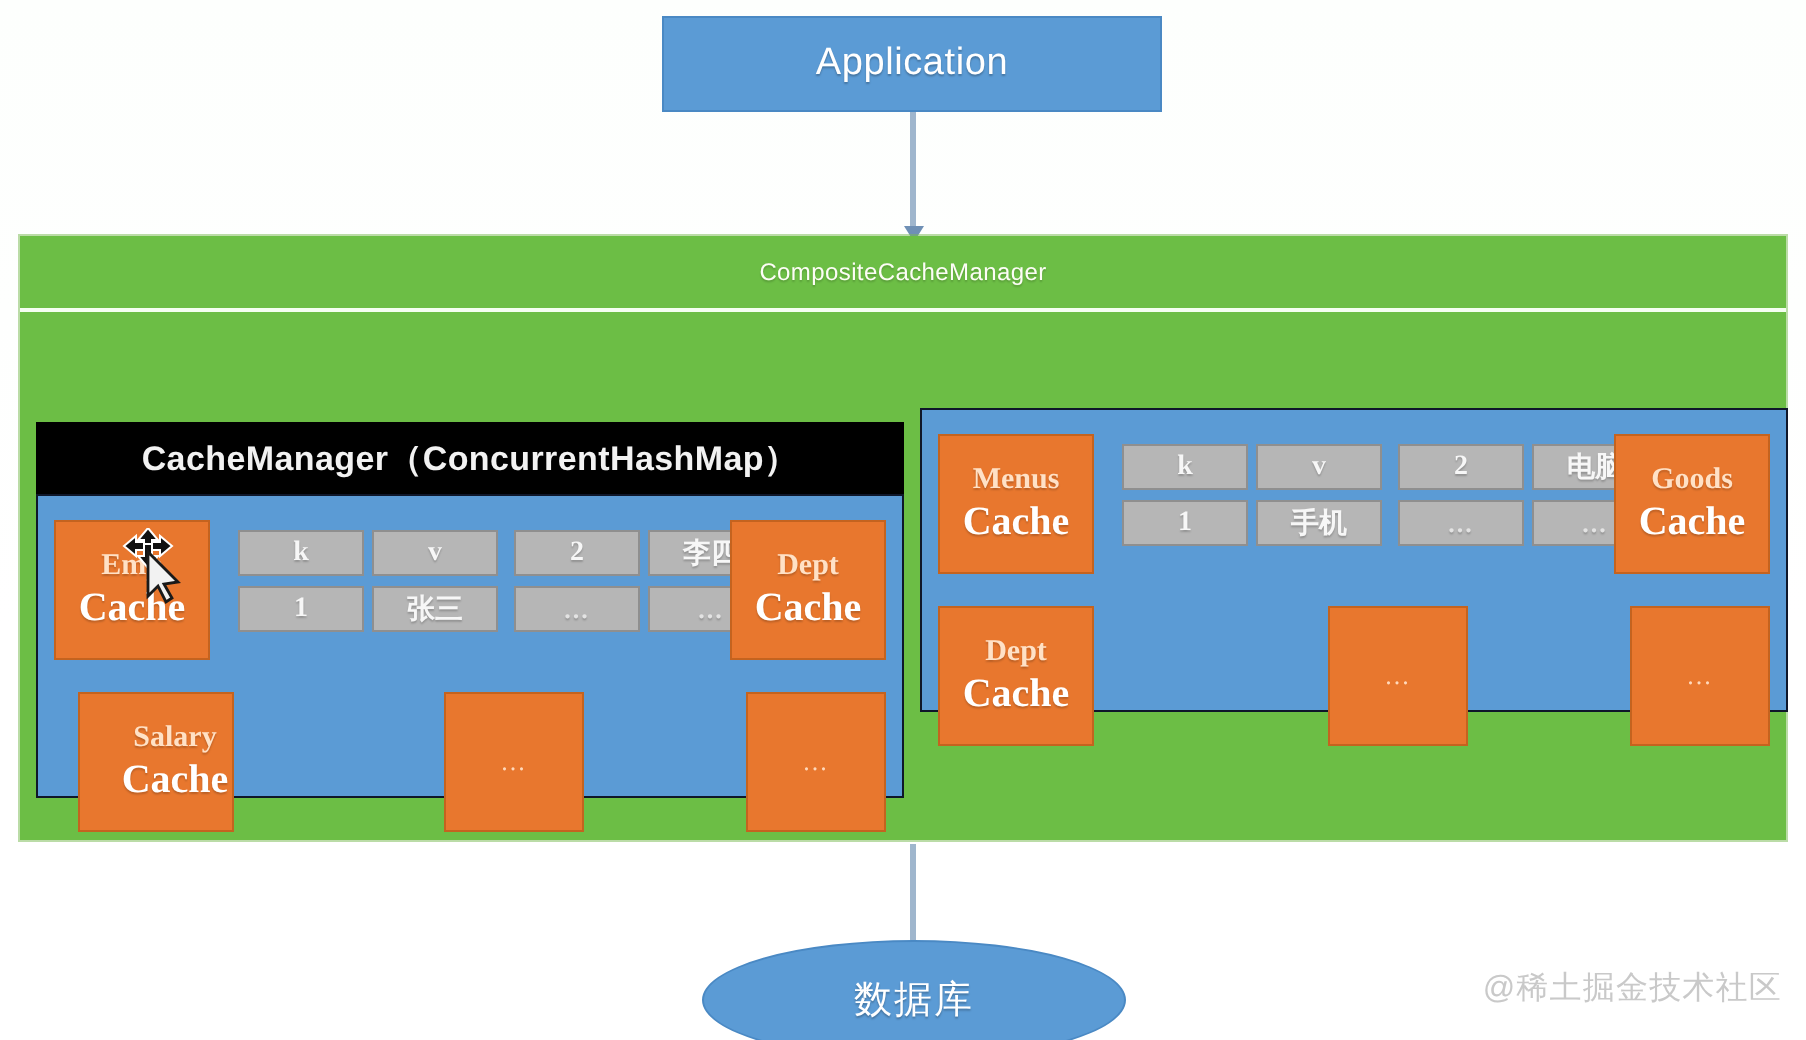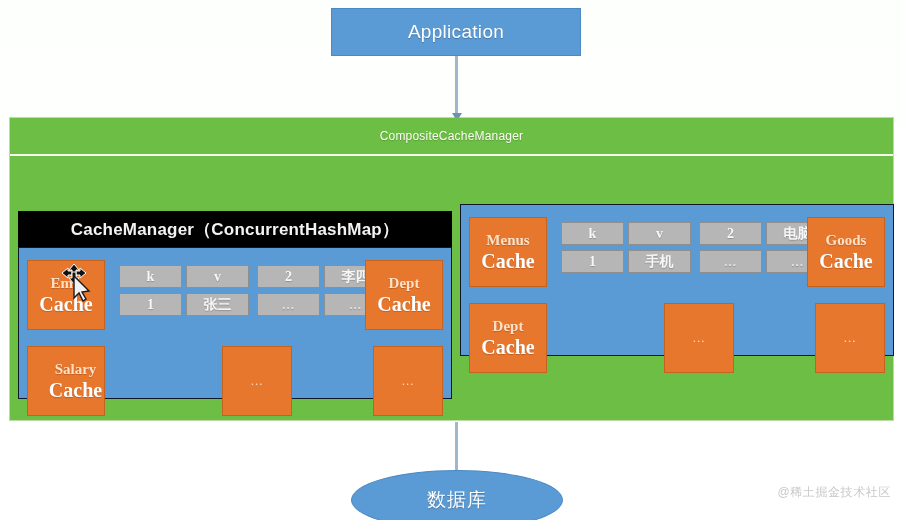--- a/index.html
+++ b/index.html
@@ -216,21 +216,21 @@
     letter-spacing: 1px;
     text-shadow: 0 1px 1px rgba(0,0,0,.25);
   }
 
   
   .watermark {
     position: absolute;
     right: 12px;
     top: 484px;
     color: #c9c9c9;
-    font-size: 12px;
+    font-size: 16px;
     letter-spacing: .6px;
   }
 
   
   .cursor-wrap {
     position: absolute;
     left: 60px;
     top: 264px;
     width: 42px;
     height: 42px;
@@ -287,21 +287,21 @@
             </div>
           </div>
 
           <div class="cache-label" style="right:0;">
             <span class="l1">Dept</span>
             <span class="l2">Cache</span>
           </div>
         </div>
 
         <div class="cache-row row-2">
-          <div class="cache-label" style="left:0;padding-left:19px;">
+          <div class="cache-label" style="left:12px;padding-left:19px;">
             <span class="l1">Salary</span>
             <span class="l2">Cache</span>
           </div>
           <div class="dots-box" style="left:195px;">...</div>
           <div class="dots-box" style="right:0;">...</div>
         </div>
 
       </div>
     </div>
 

